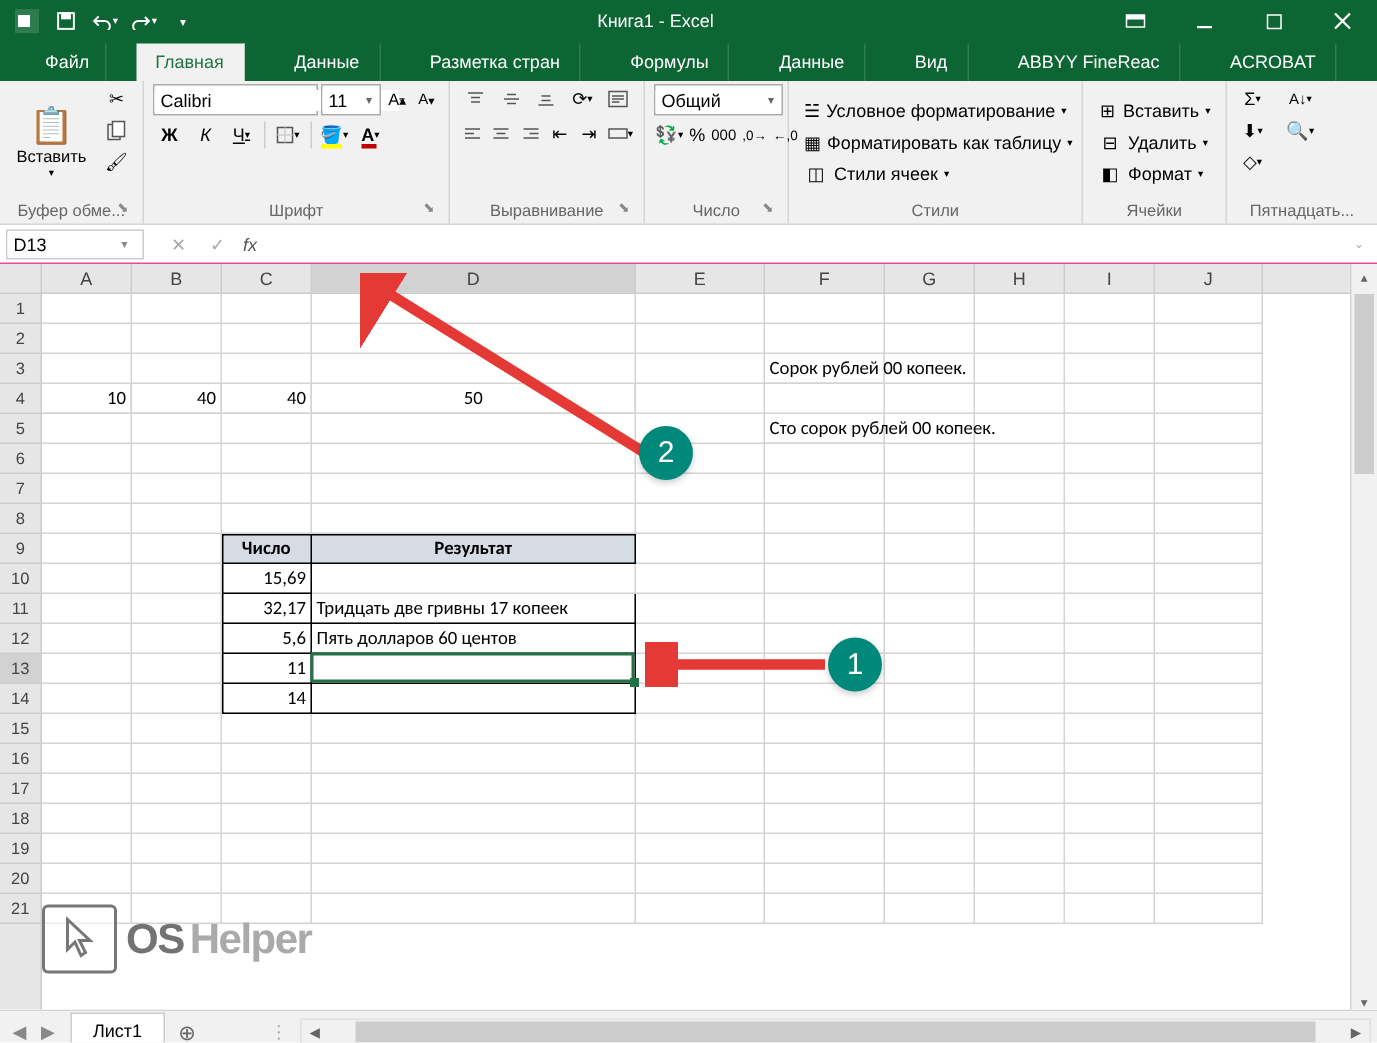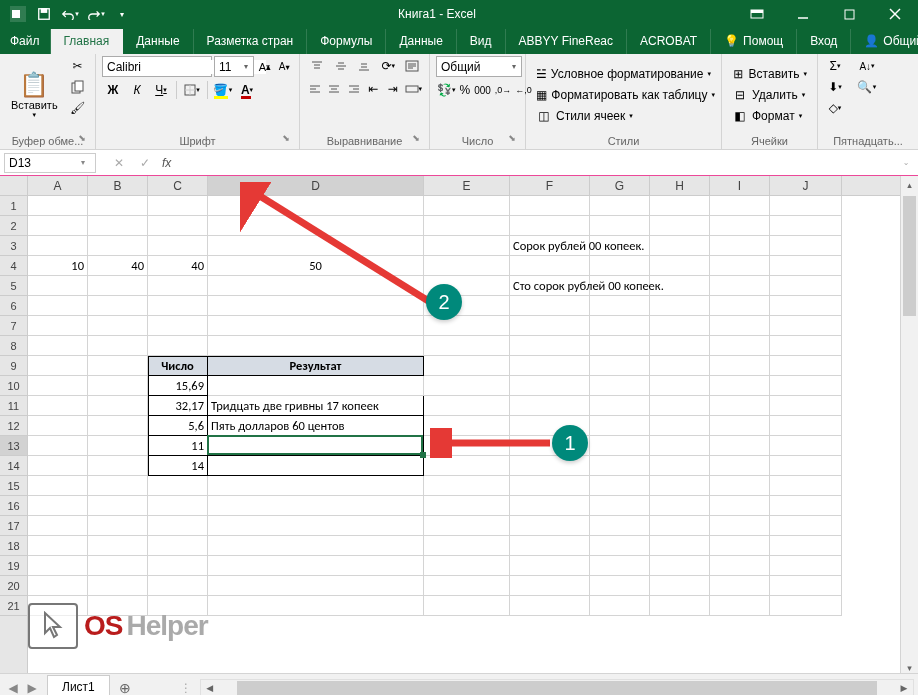--- a/index.html
+++ b/index.html
@@ -4,21 +4,21 @@
 <style>
 * { margin:0; padding:0; box-sizing:border-box; font-family:"Segoe UI",Tahoma,sans-serif; }
 body { background:#fff; width:918px; height:695px; overflow:hidden; position:relative; }
 .titlebar { background:#0c6533; height:28px; display:flex; align-items:center; color:#fff; font-size:12px; }
 .qat { display:flex; align-items:center; gap:2px; padding:0 6px; }
 .qat-btn { width:24px; height:22px; display:flex; align-items:center; justify-content:center; cursor:pointer; }
 .title-center { flex:1; text-align:center; font-size:12px; }
 .win-controls { display:flex; }
 .win-btn { width:46px; height:28px; display:flex; align-items:center; justify-content:center; cursor:pointer; }
 .tabbar { background:#0c6533; height:26px; display:flex; align-items:flex-end; font-size:12px; }
-.tab { padding:4px 13px 5px; color:#fff; cursor:pointer; white-space:nowrap; border-right:1px solid rgba(255,255,255,.15); height:25px; display:flex; align-items:center; }
+.tab { padding:4px 13px 5px; color:#fff; cursor:pointer; white-space:nowrap; border-right:1px solid rgba(255,255,255,.15); height:25px; display:flex; align-items:center;margin-left:20px; }
 .tab.file { padding-left:10px; padding-right:10px; }
 .tab.active { background:#f1f1f1; color:#217346; border-right:1px solid #f1f1f1; }
 .tab.tell { display:flex; align-items:center; gap:4px; }
 .tab.signin { font-weight:400; }
 .tab.share { display:flex; align-items:center; gap:4px; }
 .spacer { flex:1; }
 .ribbon { background:#f1f1f1; height:96px; display:flex; border-bottom:1px solid #d4d4d4; }
 .rgroup { border-right:1px solid #d4d4d4; padding:2px 6px 0; display:flex; flex-direction:column; position:relative; }
 .rgroup-body { flex:1; display:flex; gap:4px; }
 .rgroup-label { font-size:11px; color:#666; text-align:center; padding:2px 0 2px; position:relative; }
@@ -61,21 +61,21 @@
 .stab { padding:4px 14px; background:#fff; border:1px solid #ccc; border-bottom:2px solid #217346; cursor:pointer; margin-left:2px; }
 .stab-add { width:22px; text-align:center; color:#666; cursor:pointer; font-size:14px; margin-left:4px; }
 .hscroll { flex:1; height:18px; background:#f1f1f1; display:flex; align-items:center; margin:0 4px; border:1px solid #e0e0e0; }
 .hscroll .thumb { flex:1; height:14px; background:#cdcdcd; margin:0 18px; }
 .hscroll .arr { width:18px; text-align:center; color:#666; cursor:pointer; font-size:9px; }
 
 .callout { position:absolute; width:36px; height:36px; border-radius:50%; background:#00897b; color:#fff; display:flex; align-items:center; justify-content:center; font-size:20px; font-weight:400; z-index:50; box-shadow:0 2px 4px rgba(0,0,0,.2); }
 .arrow-svg { position:absolute; z-index:49; pointer-events:none; }
 .watermark { position:absolute; left:28px; bottom:46px; z-index:60; display:flex; align-items:center; font-size:28px; font-weight:bold; letter-spacing:-1px; }
 .watermark .cursor-box { width:50px; height:46px; border:2px solid #777; border-radius:4px; display:flex; align-items:center; justify-content:center; margin-right:6px; background:rgba(255,255,255,.6); }
-.watermark .os { color:#b91c1c; }
+.watermark .os { color:#737373; }
 .watermark .helper { color:#aaa; }
 .ch.active-col { background:#d2d2d2; }
 .rh.active-row { background:#d2d2d2; }
 </style>
 </head>
 <body>
 
 <div class="titlebar">
   <div class="qat">
     <div class="qat-btn">

